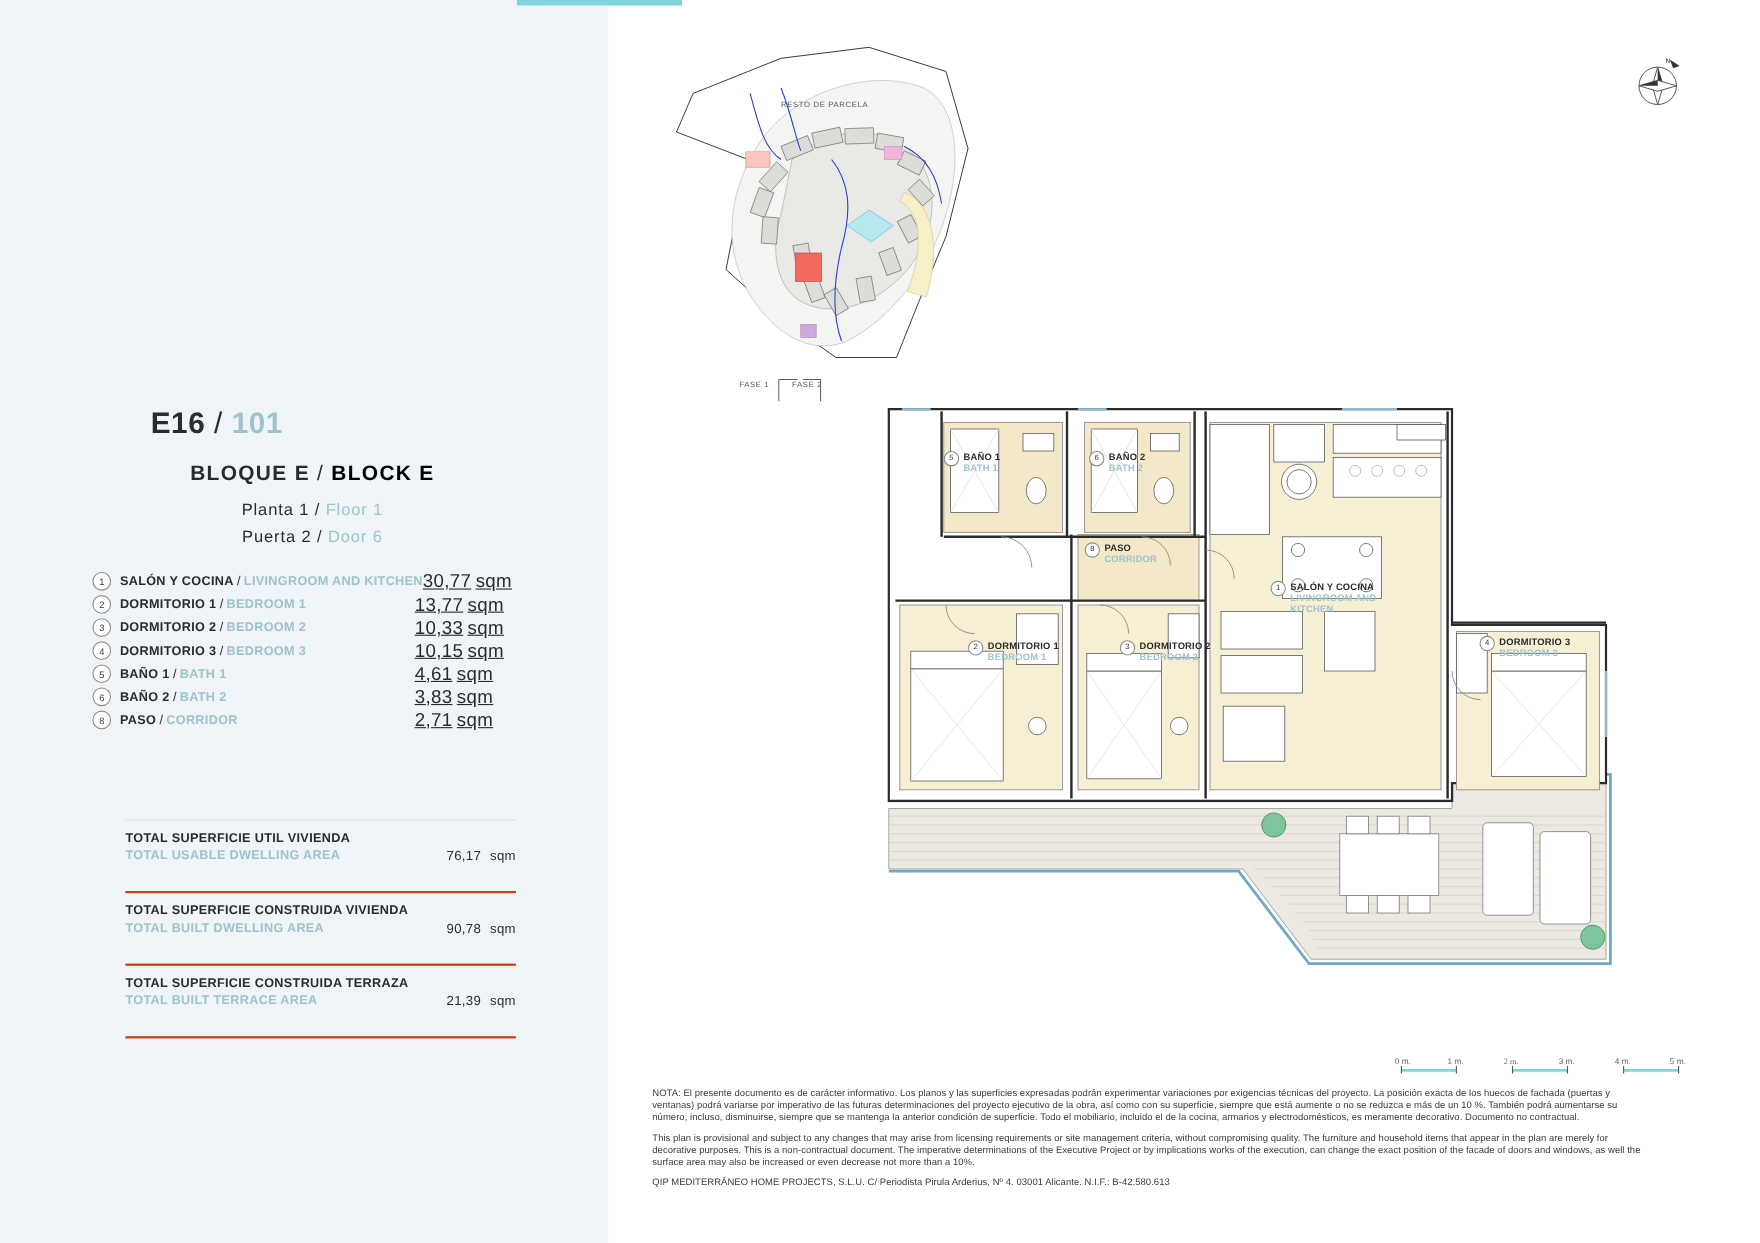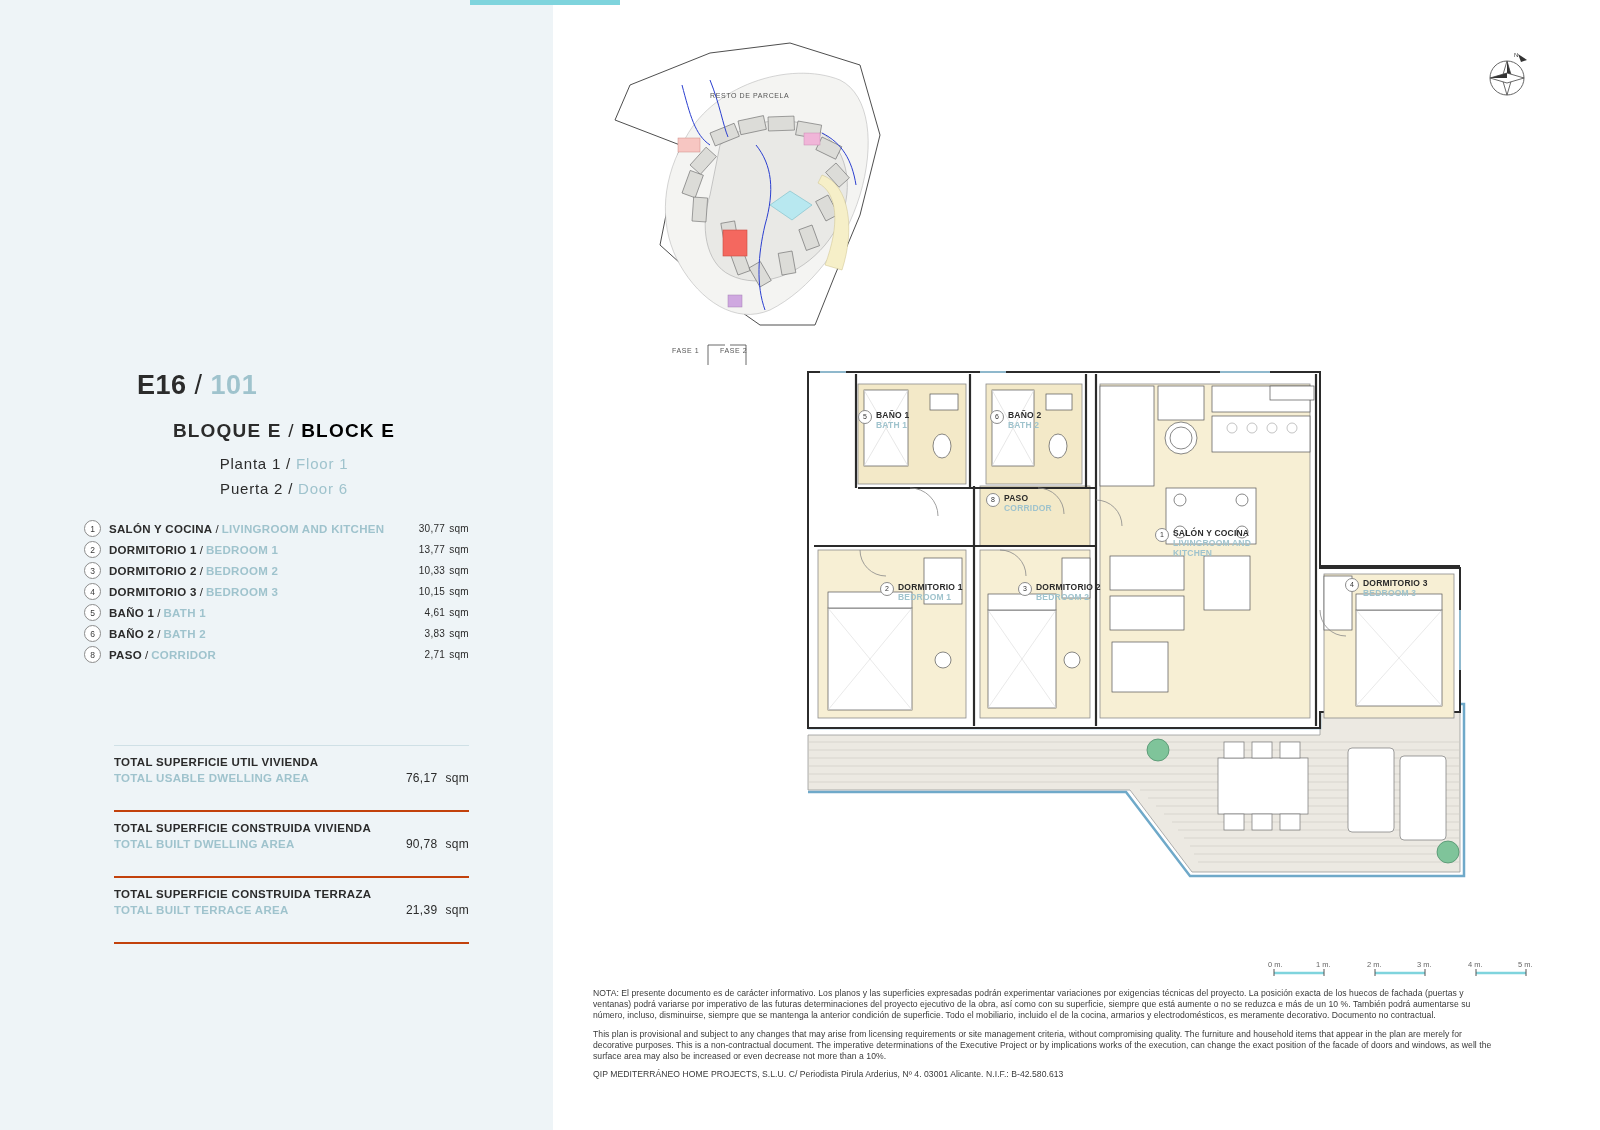--- a/index.html
+++ b/index.html
@@ -109,24 +109,25 @@
   .room-sep { color:#2b2b2b; margin: 0 3px; font-weight: normal;}
   .room-name-en {
     color: #9fc3cd;
     font-weight: bold;
     letter-spacing: 0.3px;
     white-space: nowrap;
   }
   .room-area {
     margin-left: auto;
     width: 92px;
-    text-align: right;
-    color: #2b2b2b;
-    font-size: 10px;
+    text-align: left;
+    color: #2b2b2b;
+    font-size: 17px;
     letter-spacing: 0.3px;
+    text-decoration: underline;
   }
   .room-area .unit { margin-left: 4px; }
 
   
   .totals {
     position: absolute;
     left: 114px; top: 745px;
     width: 355px;
   }
   .total-block {
@@ -574,21 +575,21 @@
         <line x1="4" y1="9" x2="4" y2="16"></line>
         <line x1="54" y1="9" x2="54" y2="16"></line>
         <line x1="105" y1="9" x2="105" y2="16"></line>
         <line x1="155" y1="9" x2="155" y2="16"></line>
         <line x1="206" y1="9" x2="206" y2="16"></line>
         <line x1="256" y1="9" x2="256" y2="16"></line>
       </g>
     </svg>
     <span class="tick-label" style="left:-2px;text-align:center;">0 m.</span>
     <span class="tick-label" style="left:46px;">1 m.</span>
-    <span class="tick-label" style="left:97px;">2 m.</span>
+    <span class="tick-label" style="left:97px;font-family:Liberation Serif, serif;">2 m.</span>
     <span class="tick-label" style="left:147px;">3 m.</span>
     <span class="tick-label" style="left:198px;">4 m.</span>
     <span class="tick-label" style="left:248px;">5 m.</span>
   </div>
 
   <div class="notes">
     <p>NOTA: El presente documento es de carácter informativo. Los planos y las superficies expresadas podrán experimentar variaciones por exigencias técnicas del proyecto. La posición exacta de los huecos de fachada (puertas y ventanas) podrá variarse por imperativo de las futuras determinaciones del proyecto ejecutivo de la obra, así como con su superficie, siempre que está aumente o no se reduzca e más de un 10 %. También podrá aumentarse su número, incluso, disminuirse, siempre que se mantenga la anterior condición de superficie. Todo el mobiliario, incluido el de la cocina, armarios y electrodomésticos, es meramente decorativo. Documento no contractual.</p>
     <p>This plan is provisional and subject to any changes that may arise from licensing requirements or site management criteria, without compromising quality. The furniture and household items that appear in the plan are merely for decorative purposes. This is a non-contractual document. The imperative determinations of the Executive Project or by implications works of the execution, can change the exact position of the facade of doors and windows, as well the surface area may also be increased or even decrease not more than a 10%.</p>
     <p>QIP MEDITERRÁNEO HOME PROJECTS, S.L.U. C/ Periodista Pirula Arderius, Nº 4. 03001 Alicante. N.I.F.: B-42.580.613</p>
   </div>

